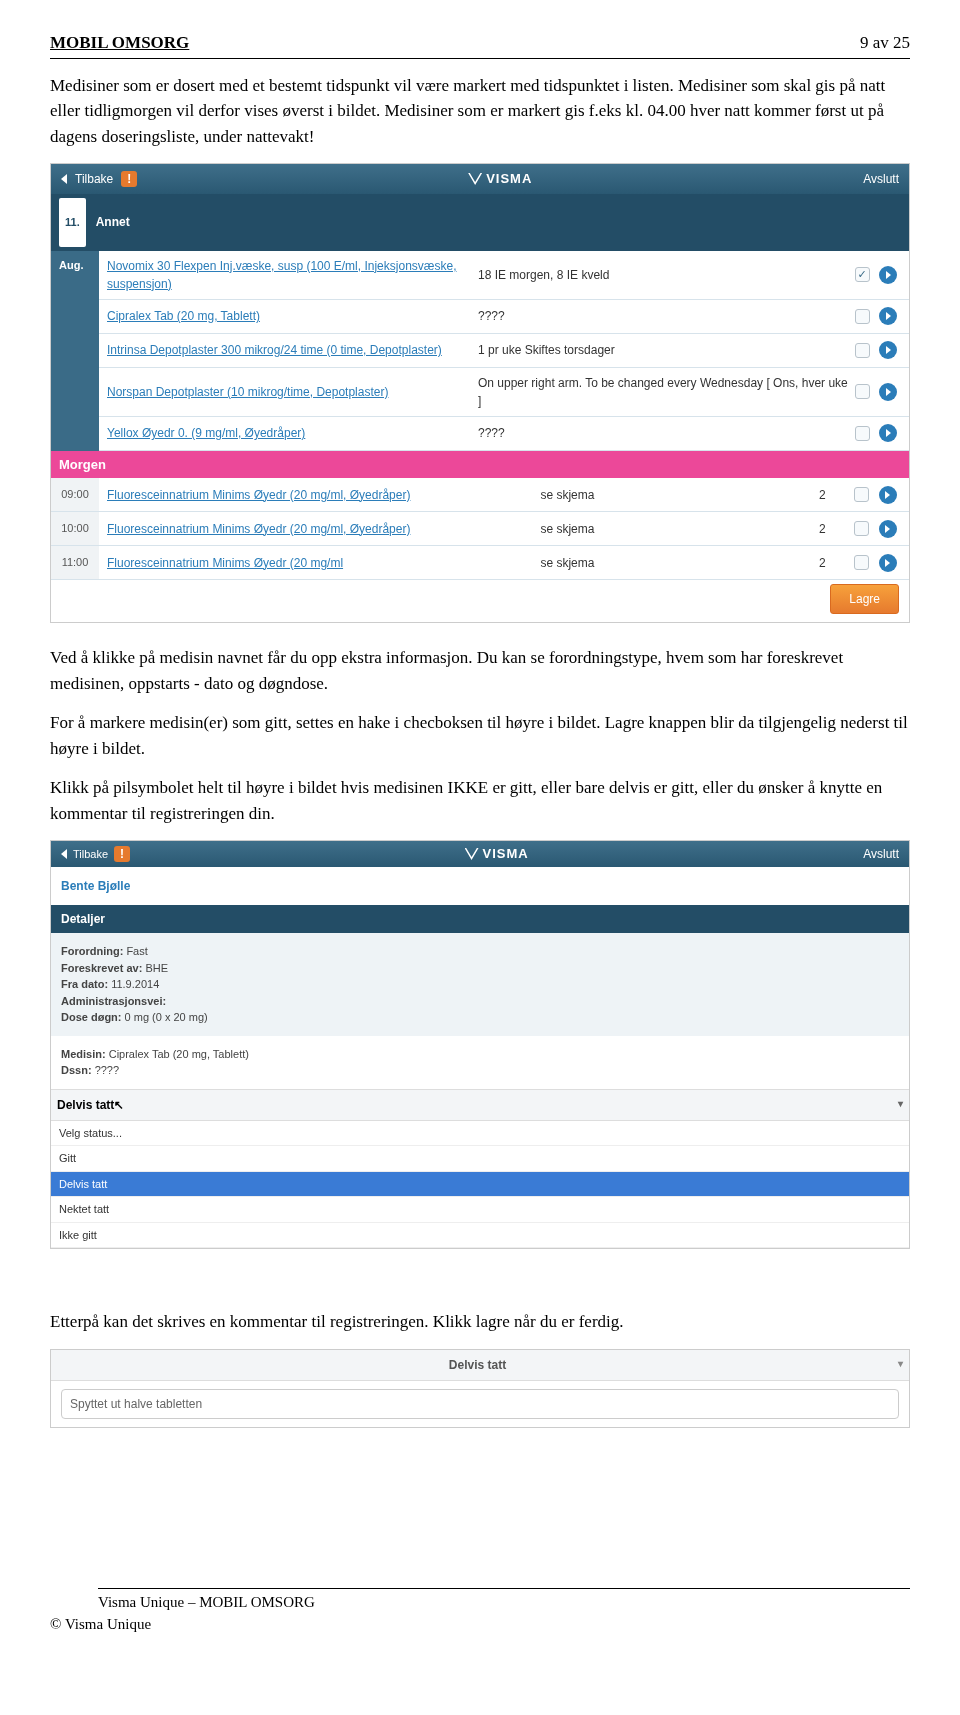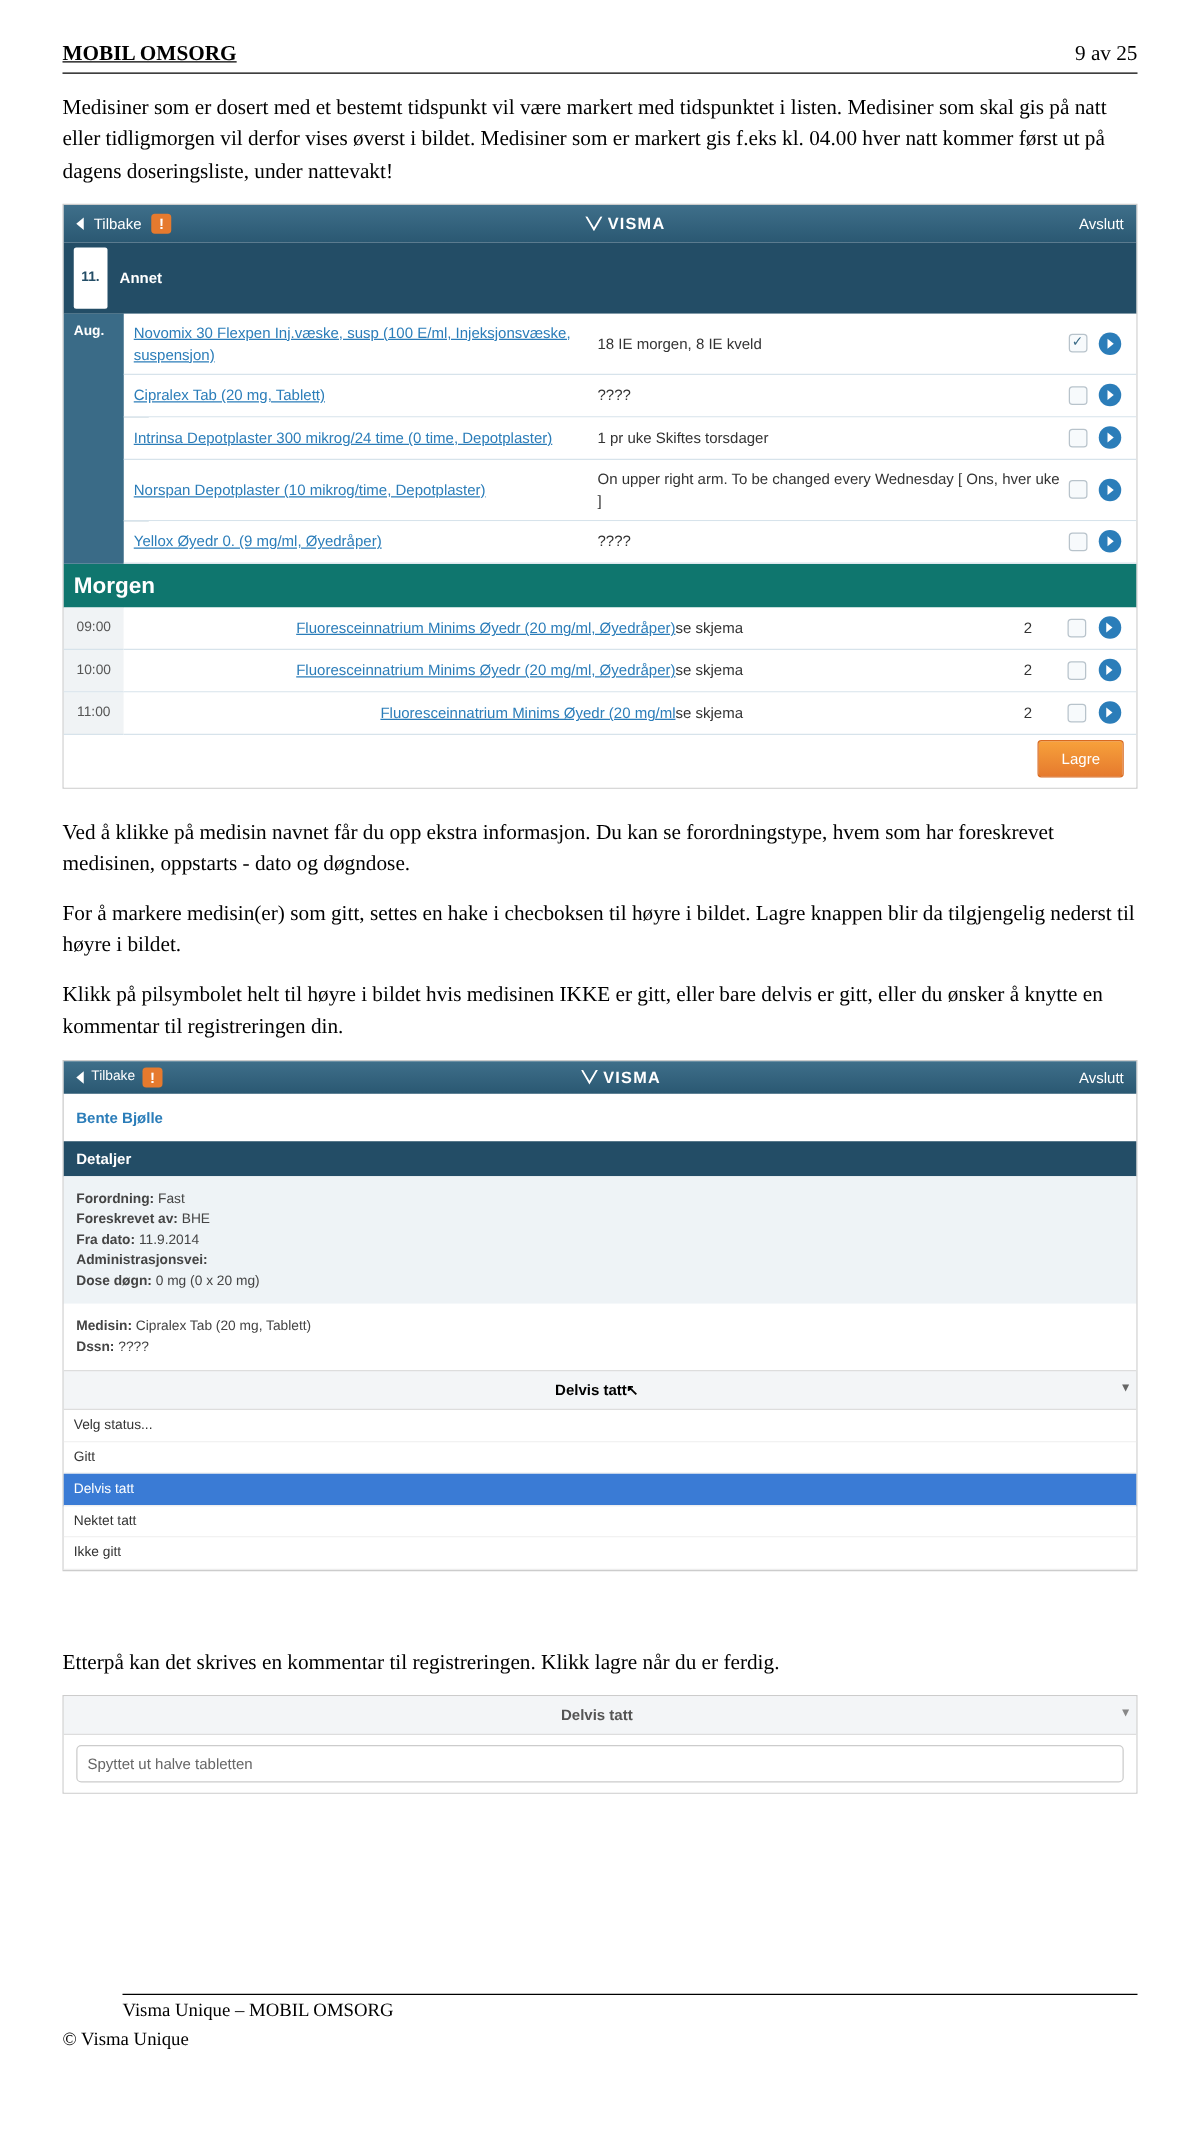--- a/index.html
+++ b/index.html
@@ -36,37 +36,37 @@
     .s1-row-date .annet { font-weight:bold; margin-left:2px; }
     .s1-aug { background:#3a6b87; color:#fff; font-size:11px; font-weight:bold; padding:6px 8px; width:68px; }
     .s1-grid { display:grid; grid-template-columns: 48px 1fr; }
     .s1-body { }
     .s1-line { display:grid; grid-template-columns: 1fr 1fr 26px 26px; align-items:center; border-bottom:1px solid #d7e3eb; padding:6px 8px; font-size:12px; background:#fff; color:#333; min-height:34px; }
     .s1-line .name { color:#2b7db9; text-decoration:underline; }
     .cbox { width:15px; height:15px; border:1px solid #b8c3cb; border-radius:3px; background:#f7fafc; justify-self:center; }
     .cbox.ck::after { content:"✓"; font-size:11px; color:#3a6b87; display:block; text-align:center; line-height:13px; }
     .arrbtn { width:18px; height:18px; border-radius:50%; background:#2b7db9; display:inline-flex; align-items:center; justify-content:center; justify-self:center; }
     .arrbtn::after { content:""; border-top:4px solid transparent; border-bottom:4px solid transparent; border-left:5px solid #fff; }
-    .s1-morgen { background:#0f766e; color:#fff; font-weight:bold; font-size:18px; padding:4px 8px; }
+    .s1-morgen { background:#ec4899; color:#fff; font-weight:bold; font-size:13px; padding:4px 8px; }
     .s1-timeline { display:grid; grid-template-columns:48px 1fr; }
     .s1-time { background:#f0f3f5; font-size:11px; color:#555; text-align:center; padding:8px 0; border-bottom:1px solid #d7e3eb; }
     .s1-line2 { display:grid; grid-template-columns: 1.4fr 0.9fr 30px 26px 26px; align-items:center; border-bottom:1px solid #d7e3eb; padding:6px 8px; font-size:12px; background:#fff; color:#333; min-height:34px; }
-    .s1-line2 .name { color:#2b7db9; text-decoration:underline;text-align:right; }
+    .s1-line2 .name { color:#2b7db9; text-decoration:underline; }
     .lagre-bar { display:flex; justify-content:flex-end; padding:4px 10px 8px; background:#fff; }
     .lagre-btn { background:linear-gradient(#f7a13b,#e67a2e); color:#fff; font-size:12px; padding:5px 18px; border-radius:3px; border:1px solid #d96a1f; }
     .cursor-ptr { display:inline-block; font-size:12px; margin-left:-4px; }
 
     
     .s2-top { background: linear-gradient(#3f6f8a,#2a5872); color: #fff; display:flex; justify-content:space-between; align-items:center; height:26px; font-size:11px; padding:0 10px; }
     .s2-name { color:#2b7db9; font-size:12px; padding:10px; font-weight:bold; }
     .s2-det { background:#234d66; color:#fff; font-size:12px; font-weight:bold; padding:5px 10px; }
     .s2-meta { background:#eef3f6; padding:10px; font-size:11px; color:#444; line-height:1.5; }
     .s2-meta b { font-weight:bold; }
     .s2-info { background:#fff; padding:10px; font-size:11px; color:#444; }
-    .s2-select-hdr { background:#f3f5f7; text-align:center; font-size:12px; font-weight:bold; padding:6px; border-top:1px solid #ddd; border-bottom:1px solid #ddd; }
+    .s2-select-hdr { background:#f3f5f7; font-size:12px; font-weight:bold; padding:6px; border-top:1px solid #ddd; border-bottom:1px solid #ddd; }
     .s2-select-hdr .drop { float:right; font-size:10px; color:#666; }
     .s2-opt { font-size:11px; padding:4px 8px; border-bottom:1px solid #eee; background:#fff; color:#333; }
     .s2-opt.sel { background:#3a7bd5; color:#fff; }
 
     
     .s3-hdr { background:#f3f5f7; text-align:center; font-size:12px; font-weight:bold; padding:6px; border-bottom:1px solid #ddd; color:#555; }
     .s3-hdr .drop { float:right; font-size:10px; color:#888; }
     .s3-input { padding:8px 10px; background:#fff; }
     .s3-input-inner { border:1px solid #ccc; border-radius:4px; padding:5px 8px; font-size:12px; color:#666; }
     .s3-btn-wrap { padding:12px; background:#fff; }

